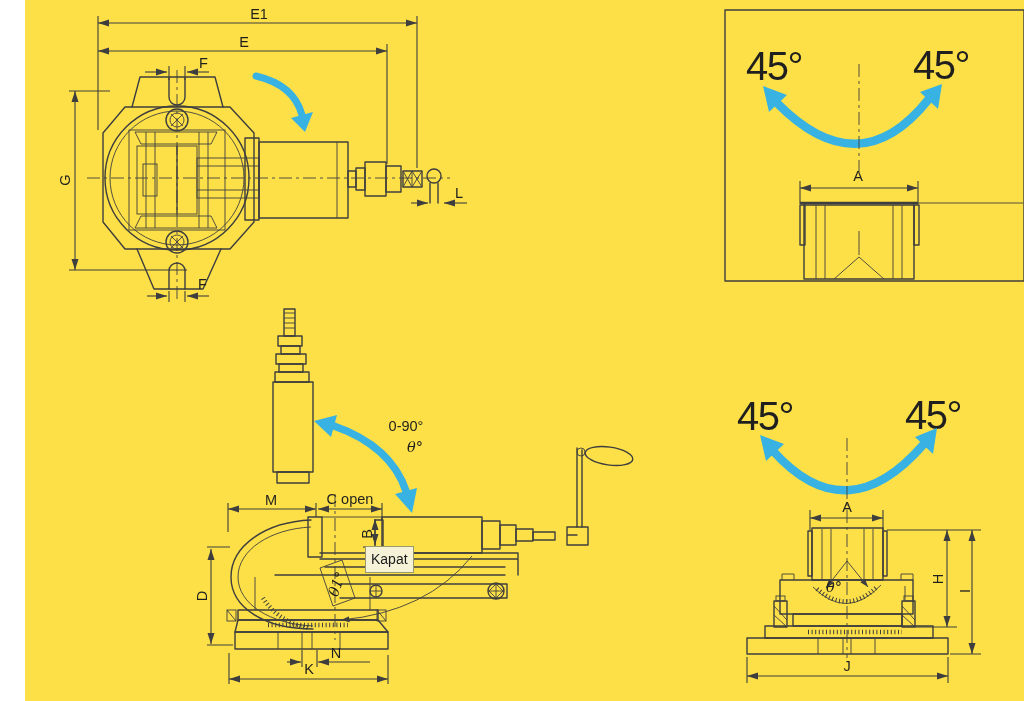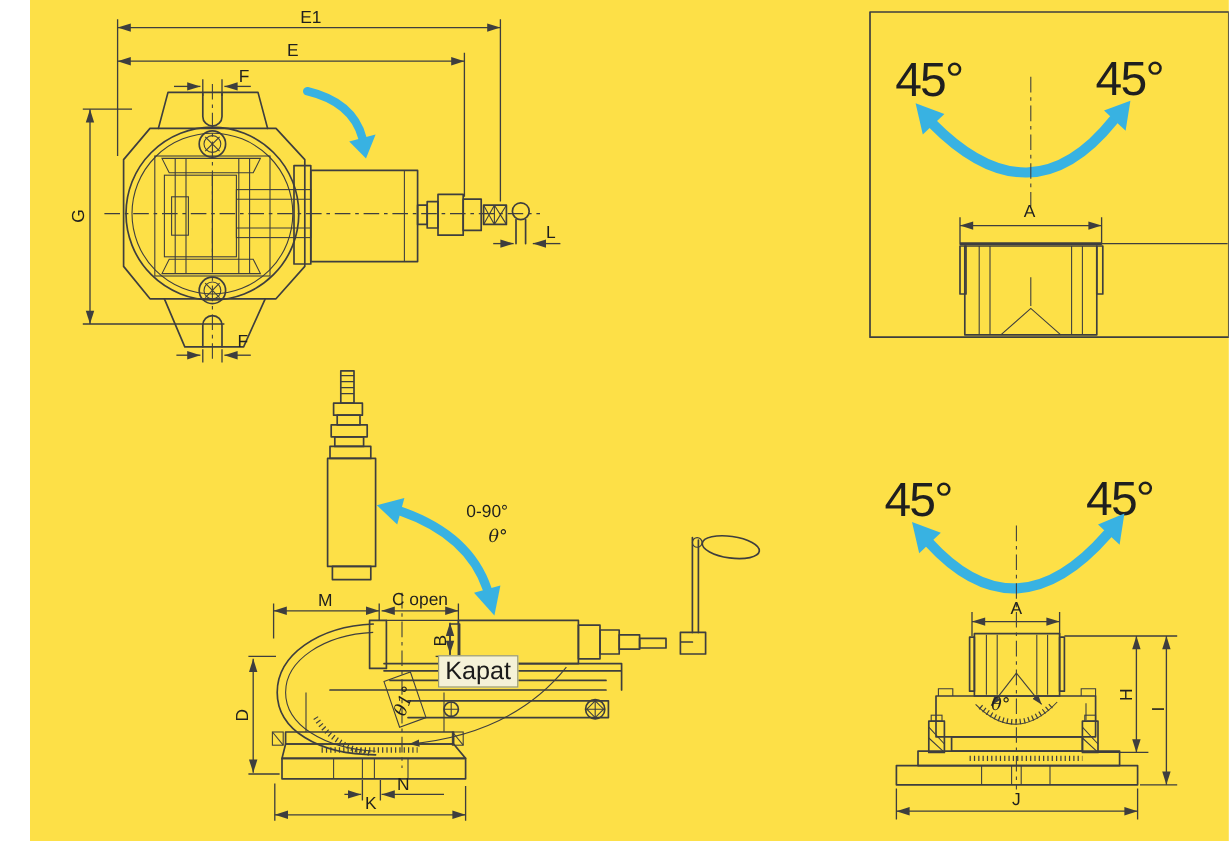--- a/index.html
+++ b/index.html
@@ -11,21 +11,21 @@
   .thick{stroke:#3e3e3e;stroke-width:2.4;fill:none;}
   .dim{stroke:#3e3e3e;stroke-width:1.1;fill:none;}
   .cl{stroke:#3e3e3e;stroke-width:0.9;fill:none;stroke-dasharray:13 4 3 4;}
   .band{stroke:#3e3e3e;stroke-width:4.5;fill:none;stroke-dasharray:1 2.6;}
   .t{font-family:"Liberation Sans",sans-serif;font-size:14.5px;fill:#1f1f1f;stroke:none;}
   .t45{font-size:40px;letter-spacing:-1.5px;}
   .tth{font-family:"DejaVu Serif",serif;font-style:italic;}
   .cyarc{stroke:#38b2e2;fill:none;stroke-linecap:round;}
   .cyhead{fill:#38b2e2;stroke:none;}
   .tooltip{position:absolute;left:340px;top:546px;background:#f5f2d8;border:1px solid #99996b;
-           color:#1b1b1b;font-size:21px;line-height:23px;padding:1px 5px;white-space:nowrap;}
+           color:#1b1b1b;font-size:14px;line-height:23px;padding:1px 5px;white-space:nowrap;}
 </style>
 </head>
 <body>
 
 <div id="stage">
 <svg width="1024" height="701" viewBox="0 0 1024 701">
   <defs>
     <marker id="ar" markerWidth="12" markerHeight="9" refX="11.5" refY="4.5" orient="auto-start-reverse" markerUnits="userSpaceOnUse">
       <path d="M0.5,1 L11.5,4.5 L0.5,8 Z" fill="#3e3e3e"></path>
     </marker>

